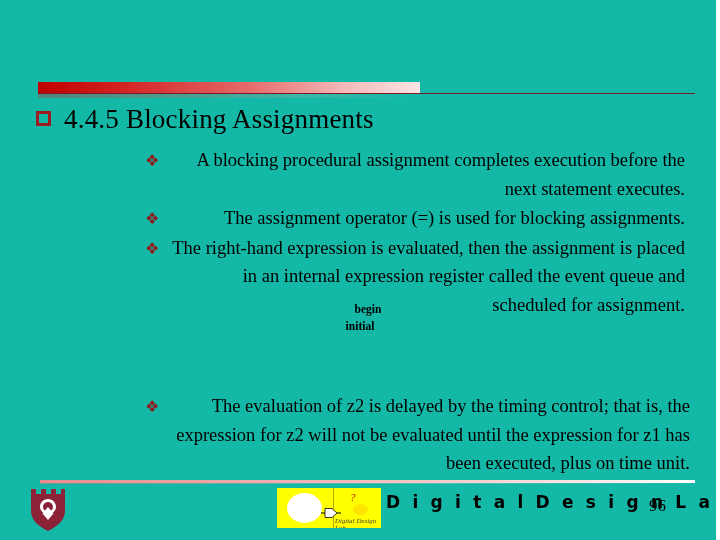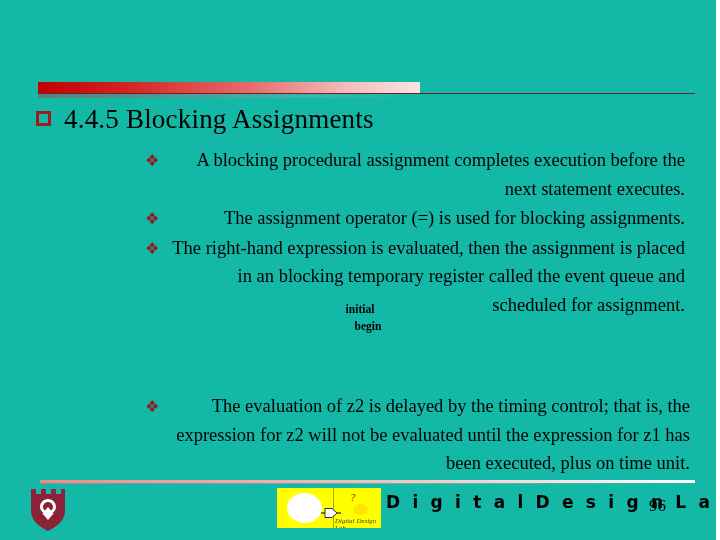--- a/index.html
+++ b/index.html
@@ -246,27 +246,27 @@
     <div class="bullet-item">
       <span class="bullet-mark">❖</span>
       <span class="bullet-text">A blocking procedural assignment completes execution before the next statement executes.</span>
     </div>
     <div class="bullet-item">
       <span class="bullet-mark">❖</span>
       <span class="bullet-text">The assignment operator (=) is used for blocking assignments.</span>
     </div>
     <div class="bullet-item">
       <span class="bullet-mark">❖</span>
-      <span class="bullet-text">The right-hand expression is evaluated, then the assignment is placed in an blocking temporary register called the event queue and scheduled for assignment.</span>
+      <span class="bullet-text">The right-hand expression is evaluated, then the assignment is placed in an internal expression register called the event queue and scheduled for assignment.</span>
     </div>
   </div>
 
   <div class="code-block">
+    <span class="code-line"><span style="padding-left:16px">begin</span></span>
     <span class="code-line"><span>initial</span></span>
-    <span class="code-line"><span style="padding-left:16px">begin</span></span>
   </div>
 
   <div class="bullets-lower">
     <div class="bullet-item">
       <span class="bullet-mark">❖</span>
       <span class="bullet-text">The evaluation of z2 is delayed by the timing control; that is, the expression for z2 will not be evaluated until the expression for z1 has been executed, plus on time unit.</span>
     </div>
   </div>
 
   <div class="footer-rule"></div>

